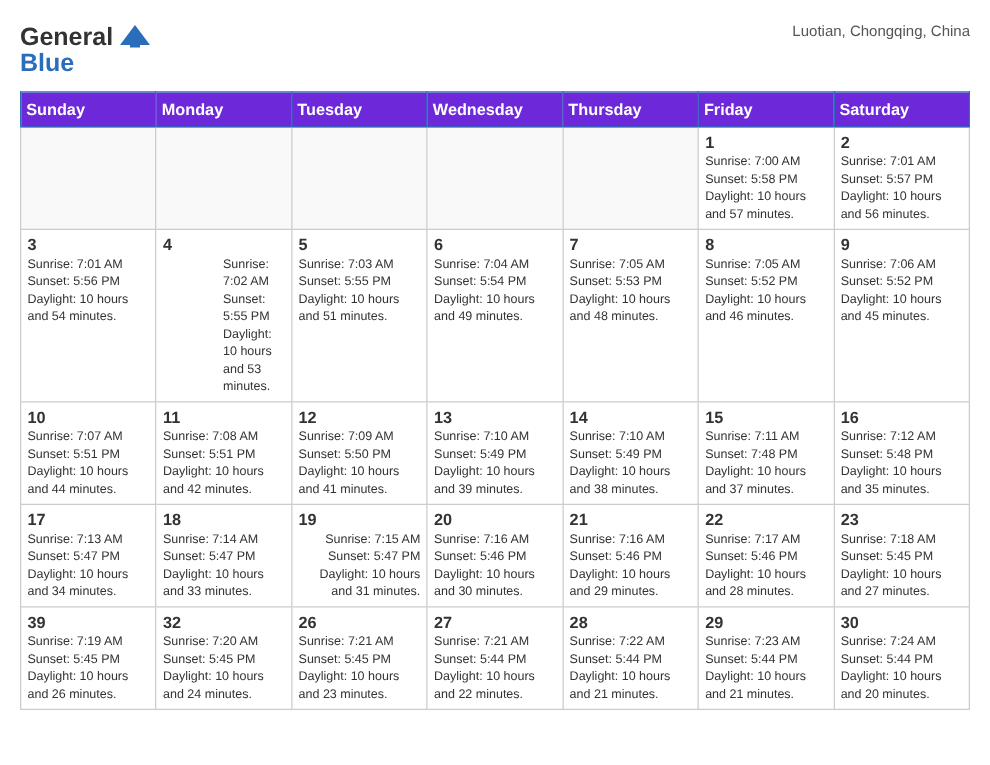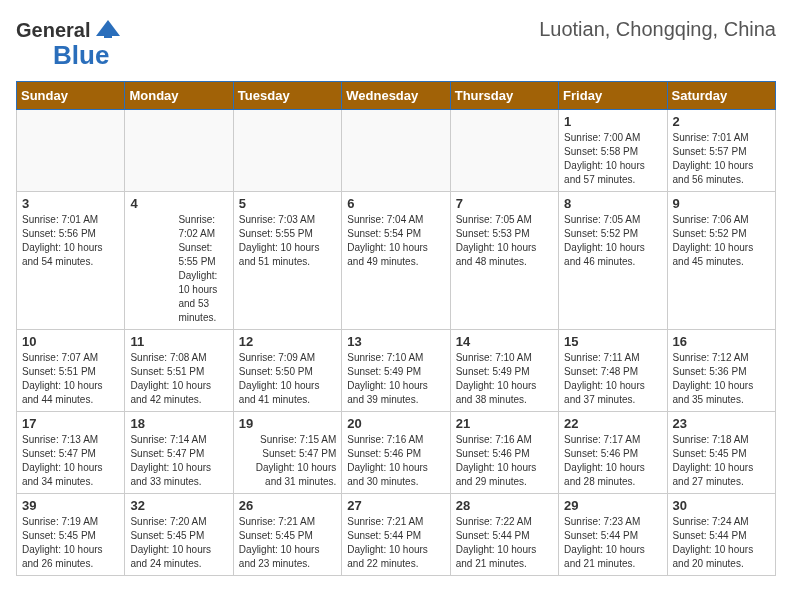--- a/index.html
+++ b/index.html
@@ -22,47 +22,47 @@
       align-items: flex-start;
     }
     .logo-text {
       display: flex;
       align-items: center;
       font-size: 22px;
       font-weight: bold;
       color: #333;
     }
     .logo-general { color: #333; font-weight: 700; font-size: 20px; text-align: center; }
-    .logo-blue { color: #2a6ebb; font-weight: 700; font-size: 26px; margin-left: 37px; }
+    .logo-blue { color: #2a6ebb; font-weight: 700; font-size: 20px; }
     .logo-icon {
       width: 28px;
       height: 28px;
       margin-left: 4px;
     }
     .title-block {
       text-align: right;
     }
     .month-title {
       font-size: 36px;
       font-weight: 300;
       color: #333;
       line-height: 1.1;
     }
     .location-title {
-      font-size: 20px;
+      font-size: 12px;
       color: #555;
       margin-top: 2px;
     }
     .calendar {
       width: 100%;
       border-collapse: collapse;
       table-layout: fixed;
     }
     .calendar thead tr th {
-      background-color: #a16207;
+      background-color: #6d28d9;
       color: #fff;
       font-size: 13px;
       font-weight: 600;
       padding: 6px 4px;
       text-align: left;
       border: 1px solid #2a6ebb;
     }
     .calendar tbody tr td {
       border: 1px solid #ccc;
       vertical-align: top;
@@ -232,21 +232,21 @@
         <td>
           <span class="day-num">15</span>
           <div class="day-info" style="white-space: pre-line;">Sunrise: 7:11 AM
 Sunset: 7:48 PM
 Daylight: 10 hours
 and 37 minutes.</div>
         </td>
         <td>
           <span class="day-num">16</span>
           <div class="day-info" style="white-space: pre-line;">Sunrise: 7:12 AM
-Sunset: 5:36 PM
+Sunset: 5:48 PM
 Daylight: 10 hours
 and 35 minutes.</div>
         </td>
       </tr>
       <tr>
         <td>
           <span class="day-num">17</span>
           <div class="day-info" style="white-space: pre-line;">Sunrise: 7:13 AM
 Sunset: 5:47 PM
 Daylight: 10 hours

